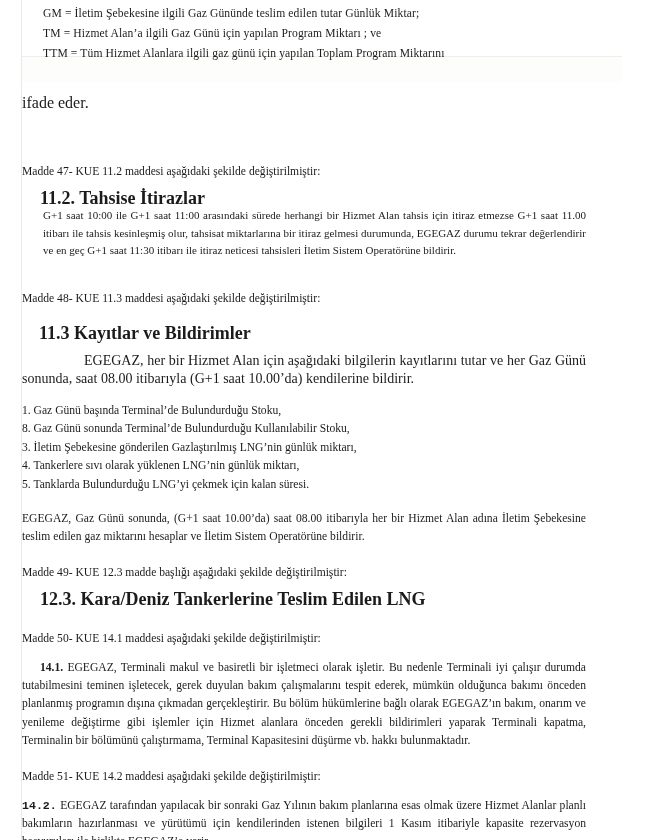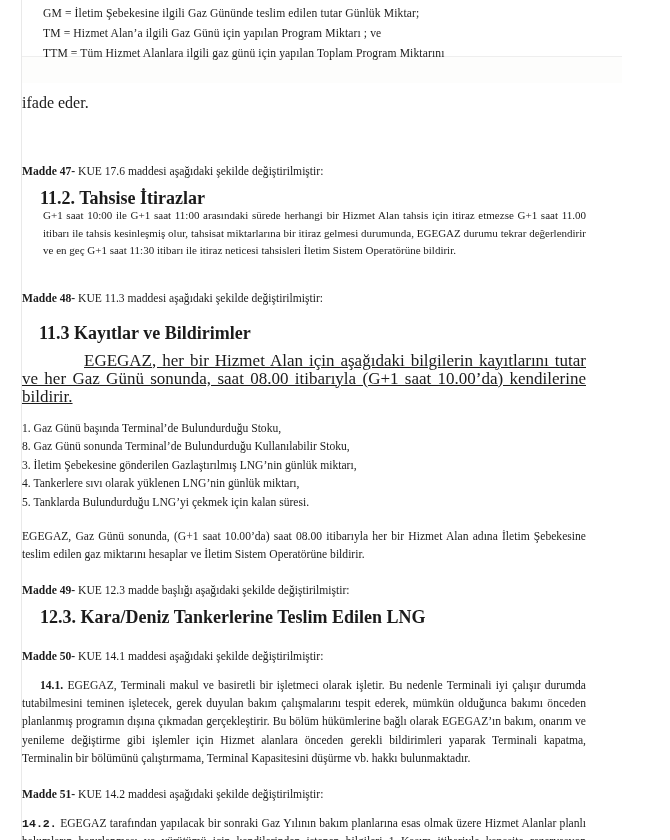--- a/index.html
+++ b/index.html
@@ -66,46 +66,45 @@
     font-size: 16px;
     line-height: 17px;
     text-align: justify;
   }
 
   .madde {
     font-size: 11.6px;
     line-height: 17px;
   }
   .madde b {
-    font-weight: bold;
+    font-weight: normal;
   }
 
   .sub-h {
     font-size: 18px;
     font-weight: bold;
     line-height: 17px;
     padding-left: 18px;
   }
   .sub-h.tight {
     padding-left: 17px;
   }
 
   .para-ind {
     font-size: 11px;
     line-height: 17.5px;
     text-align: justify;
     padding-left: 21px;
     text-indent: 0;
   }
   .para-ind-deep {
-    font-size: 17px;
+    font-size: 14px;
     line-height: 18px;
     text-align: justify;
     text-indent: 62px;
-    text-decoration: underline;
   }
   .para-just {
     font-size: 11.6px;
     line-height: 18px;
     text-align: justify;
   }
   .para-num-list {
     font-size: 11.6px;
     line-height: 18.5px;
   }
@@ -151,21 +150,21 @@
   </div>
 
   <div class="sp-30"></div>
 
   <div class="plain">ifade eder.</div>
 
   <div class="sp-30"></div>
   <div class="sp-22"></div>
 
   <div class="madde">
-    <b>Madde 47-</b><span> KUE 17.6 maddesi aşağıdaki şekilde değiştirilmiştir:</span>
+    <b>Madde 47-</b><span> KUE 11.2 maddesi aşağıdaki şekilde değiştirilmiştir:</span>
   </div>
 
   <div class="sp-10"></div>
 
   <div class="sub-h">11.2. Tahsise İtirazlar</div>
 
   <div class="para-ind">G+1 saat 10:00 ile G+1 saat 11:00 arasındaki sürede herhangi bir Hizmet Alan tahsis için itiraz etmezse G+1 saat 11.00 itibarı ile tahsis kesinleşmiş olur, tahsisat miktarlarına bir itiraz gelmesi durumunda, EGEGAZ durumu tekrar değerlendirir ve en geç G+1 saat 11:30 itibarı ile itiraz neticesi tahsisleri İletim Sistem Operatörüne bildirir.</div>
 
   <div class="sp-30"></div>
 

